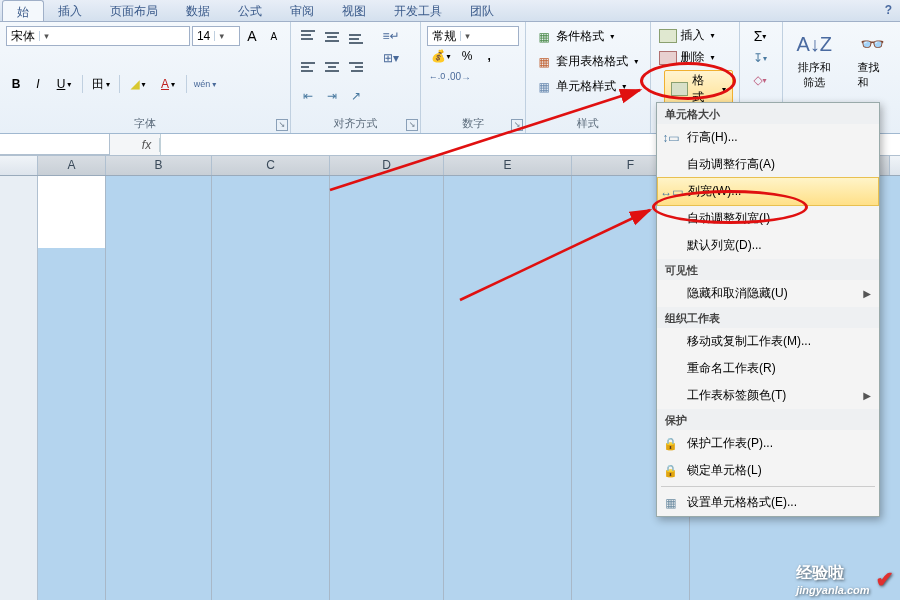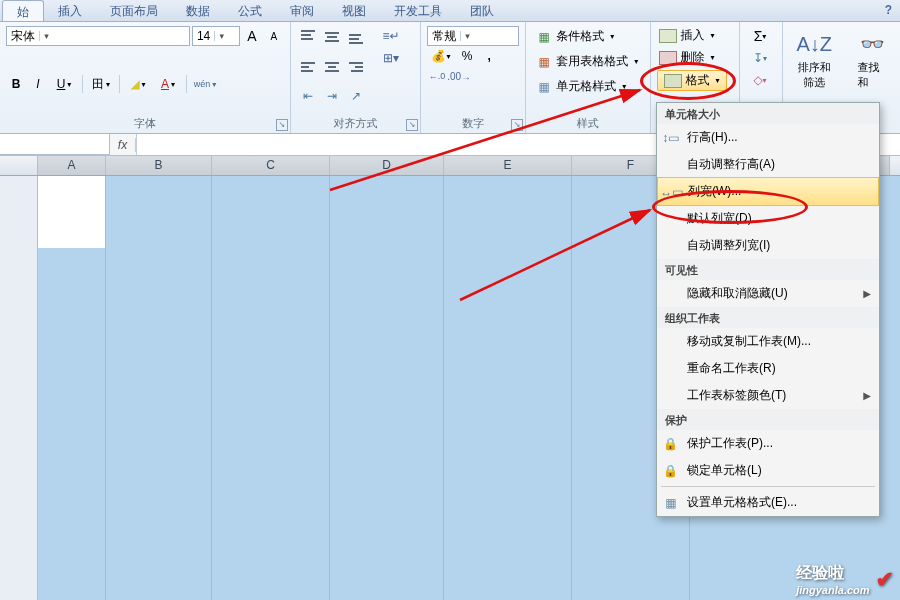--- a/index.html
+++ b/index.html
@@ -28,28 +28,28 @@
 .align-side { display: flex; flex-direction: column; gap: 2px; margin-left: 4px; }
 .align-btn { width: 22px; height: 20px; border: 1px solid transparent; display: flex; align-items: center; justify-content: center; }
 
 .num-col { display: flex; flex-direction: column; }
 .styles-col { display: flex; flex-direction: column; gap: 4px; }
 .style-item { display: flex; align-items: center; gap: 4px; padding: 2px 4px; }
 .style-ic { width: 16px; height: 16px; display:inline-flex; align-items:center; justify-content:center; }
 
 .cells-col { display: flex; flex-direction: column; gap: 3px; }
 .cells-item { display: flex; align-items: center; gap: 4px; padding: 1px 2px; }
-.cells-item.highlighted { border: 1px solid #f0b030; background: linear-gradient(#fff4d0,#ffe090); border-radius: 2px; padding: 1px 6px; }
+.cells-item.highlighted { border: 1px solid #f0b030; background: linear-gradient(#fff4d0,#ffe090); border-radius: 2px; padding: 1px 6px; margin-left: 7px; }
 .cells-ic { width: 18px; height: 14px; background: #e0e8d0; border: 1px solid #8aa070; }
 
 .edit-col { display: flex; flex-direction: column; gap: 2px; align-items: center; }
 .big-btn { display: flex; flex-direction: column; align-items: center; padding: 4px 6px; gap: 2px; }
 .big-ic { width: 28px; height: 28px; display: flex; align-items: center; justify-content: center; font-size: 20px; }
 
-.formula-bar { display: flex; height: 22px; border-bottom: 1px solid #b0c0d0; background: #f4f6f8; }
+.formula-bar { display: flex; height: 22px; border-bottom: 1px solid #b0c0d0; background: #f4f6f8; gap: 24px; }
 .name-box { width: 110px; border: 1px solid #b0c0d0; border-top:none; border-left:none; background: #fff; }
 .fx-area { display: flex; align-items: center; flex: 1; }
 .fx { width: 26px; text-align: center; font-style: italic; color: #555; border-right: 1px solid #c0d0d8; }
 .formula-input { flex:1; background:#fff; height:100%; border-left:1px solid #c0d0d8; }
 
 .sheet { position: relative; height: 444px; }
 .col-headers { display: flex; background: linear-gradient(#f0f4f8,#dde4ec); border-bottom: 1px solid #9ab; height: 20px; }
 .corner { width: 38px; border-right: 1px solid #b0c0d0; }
 .ch { border-right: 1px solid #b0c0d0; text-align: center; line-height: 19px; color: #3a4a5a; background: linear-gradient(#d8dde3,#c8cfd6); }
 .sheet-body { display: flex; height: 424px; }
@@ -343,24 +343,24 @@
     <span>行高(H)...</span>
   </div>
   <div class="dd-item">
     <span>自动调整行高(A)</span>
   </div>
   <div class="dd-item highlighted">
     <span class="dd-ic" style="color:#4a7aa0">↔︎▭</span>
     <span>列宽(W)...</span>
   </div>
   <div class="dd-item">
+    <span>自动调整列宽(I)</span>
+  </div>
+  <div class="dd-item">
     <span>默认列宽(D)...</span>
-  </div>
-  <div class="dd-item">
-    <span>自动调整列宽(I)</span>
   </div>
   <div class="dd-section">可见性</div>
   <div class="dd-item">
     <span>隐藏和取消隐藏(U)</span>
     <span class="dd-sub">▶</span>
   </div>
   <div class="dd-section">组织工作表</div>
   <div class="dd-item">
     <span>移动或复制工作表(M)...</span>
   </div>

